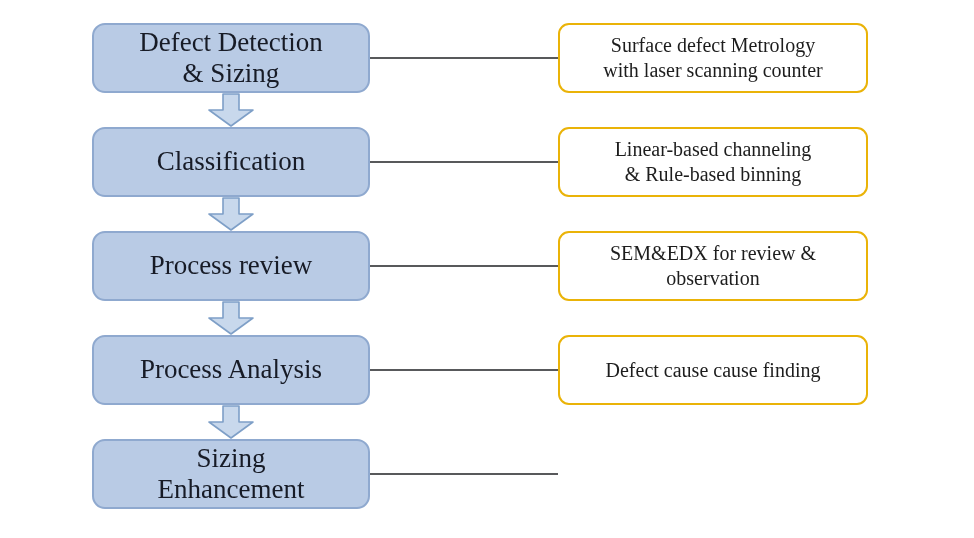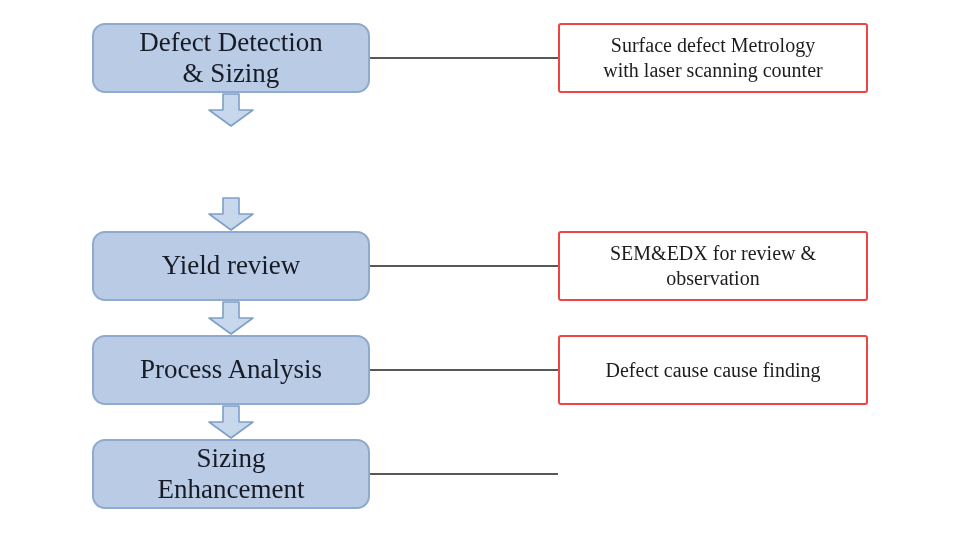--- a/index.html
+++ b/index.html
@@ -26,22 +26,22 @@
   }
   .connector {
     position: absolute; left: 370px; top: 34px;
     width: 188px; height: 0;
     border-top: 2px solid #58595b;
   }
   .detail-box {
     position: absolute; left: 558px; top: 0;
     width: 310px; height: 70px;
     background: #ffffff;
-    border: 2px solid #ef4444;
-    border-radius: 3px;
+    border: 2px solid #eab308;
+    border-radius: 11px;
     display: flex; align-items: center; justify-content: center;
     box-sizing: border-box;
   }
   .detail-text {
     font-size: 20px; color: #1d1d1d;
     text-align: center; white-space: pre-line; line-height: 1.25;
   }
   .arrow { position: absolute; left: 208px; width: 46px; height: 34px; }
   .arrow svg { display: block; }
 </style>
@@ -61,30 +61,40 @@
 with laser scanning counter</span>
     </div>
   </div>
 
   <div class="arrow" style="top:93px">
     <svg width="46" height="34" viewBox="0 0 46 34">
       <polygon points="15,1 31,1 31,17 45,17 23,33 1,17 15,17" stroke-width="1.6" stroke-linejoin="round" fill="#c8d8ec" stroke="#7e9fc7"></polygon>
     </svg>
   </div>
 
+  <div class="row" style="top:127px">
+    <div class="step-box">
+      <span class="step-text">Classification</span>
+    </div>
+    <div class="connector"></div>
+    <div class="detail-box">
+      <span class="detail-text">Linear-based channeling
+&amp; Rule-based binning</span>
+    </div>
+  </div>
 
   <div class="arrow" style="top:197px">
     <svg width="46" height="34" viewBox="0 0 46 34">
       <polygon points="15,1 31,1 31,17 45,17 23,33 1,17 15,17" stroke-width="1.6" stroke-linejoin="round" fill="#c8d8ec" stroke="#7e9fc7"></polygon>
     </svg>
   </div>
 
   <div class="row" style="top:231px">
     <div class="step-box">
-      <span class="step-text">Yield review</span>
+      <span class="step-text">Process review</span>
     </div>
     <div class="connector"></div>
     <div class="detail-box">
       <span class="detail-text">SEM&amp;EDX for review &amp;
 observation</span>
     </div>
   </div>
 
   <div class="arrow" style="top:301px">
     <svg width="46" height="34" viewBox="0 0 46 34">

